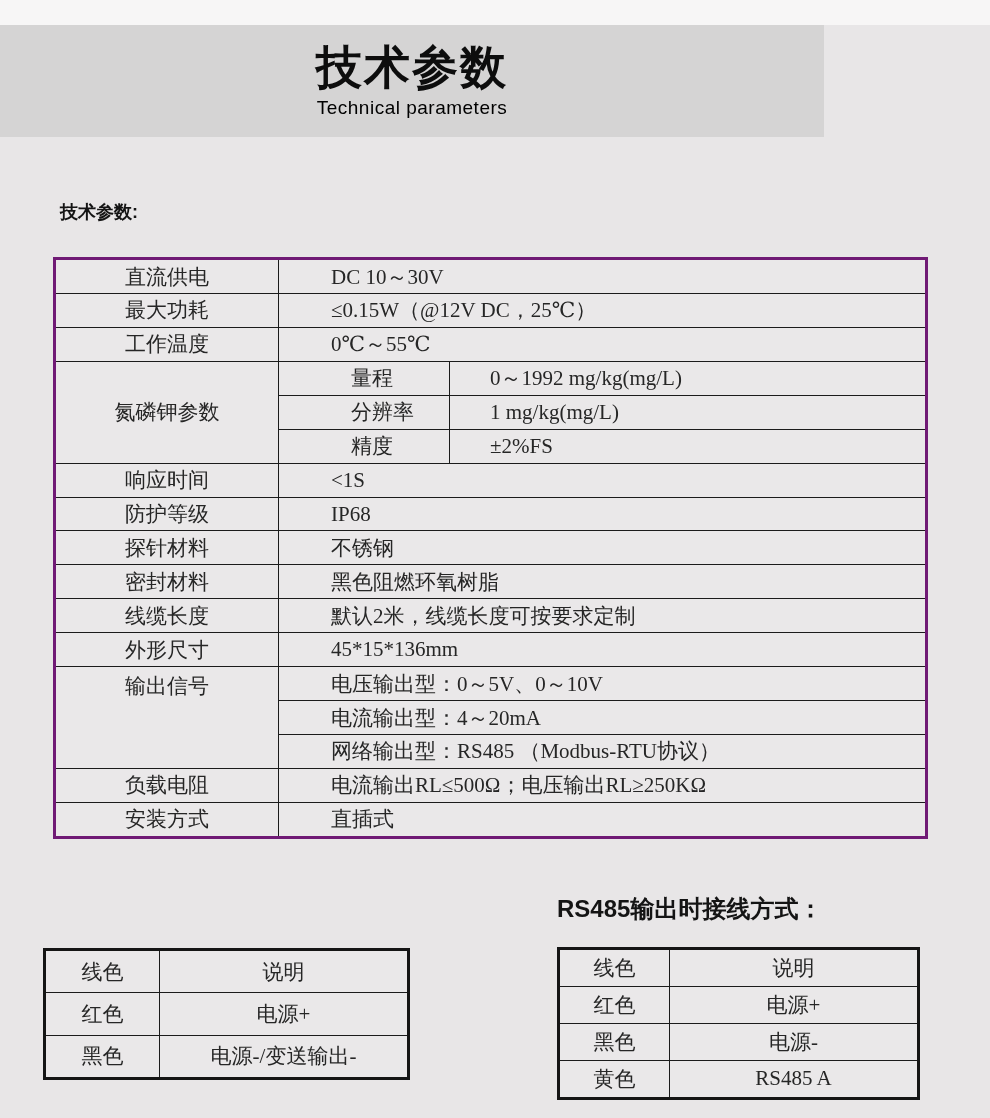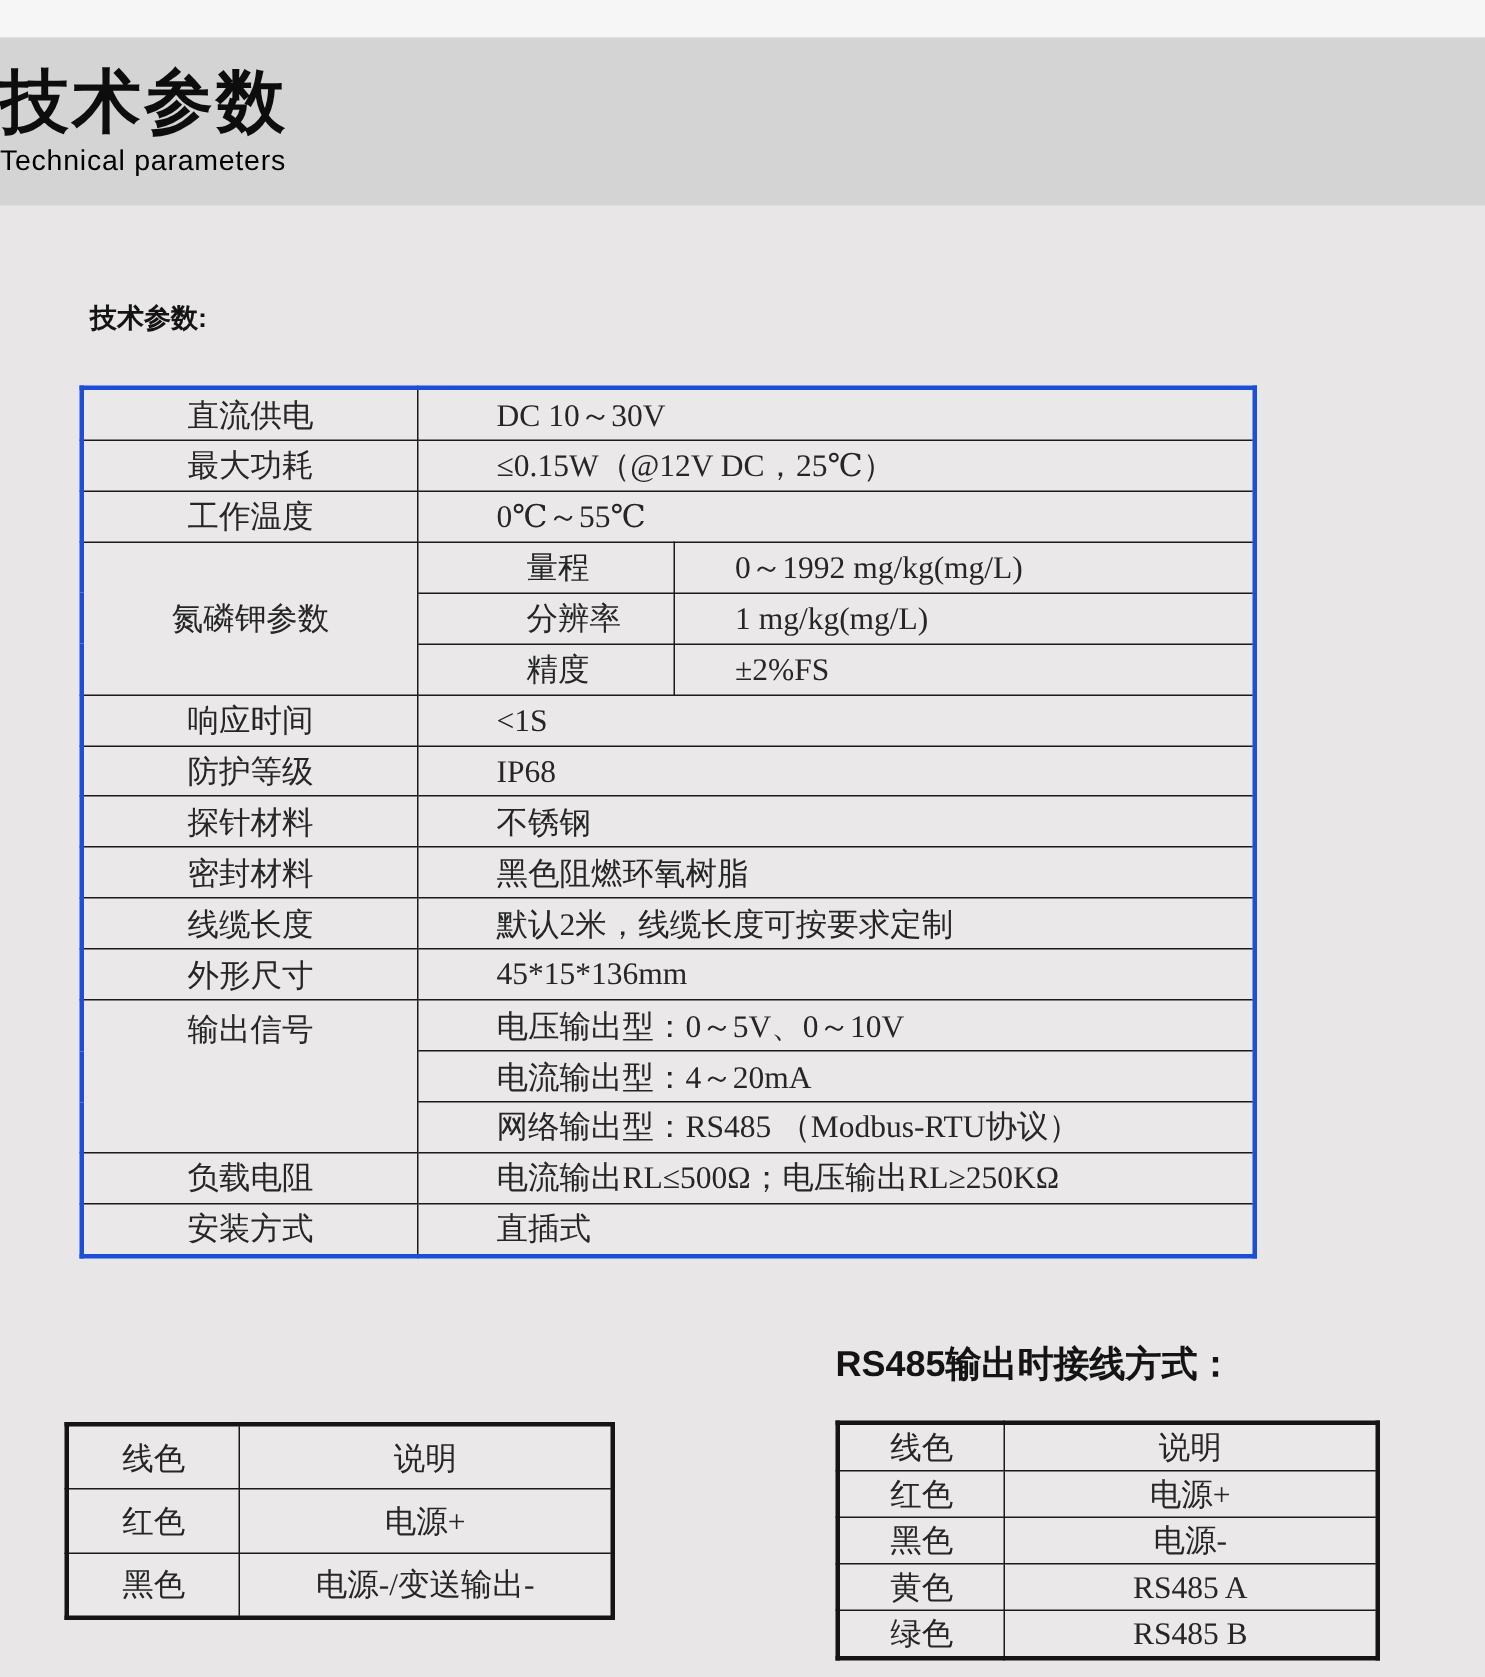--- a/index.html
+++ b/index.html
@@ -9,23 +9,23 @@
     background:#e8e6e7;
     overflow:hidden;
     font-family:"Liberation Serif","DejaVu Serif",serif;
     color:#222;
   }
   .top-strip{
     position:absolute;left:0;top:0;width:990px;height:25px;
     background:#f7f6f6;
   }
   .band{
-    position:absolute;left:0;top:25px;width:990px;height:112px;
+    position:absolute;left:0;top:25px;width:824px;height:112px;
     background:#d5d4d4;
-    display:flex;flex-direction:column;align-items:flex-start;justify-content:center;
+    display:flex;flex-direction:column;align-items:center;justify-content:center;
   }
   .band-title{
     font-family:"Liberation Sans","DejaVu Sans",sans-serif;
     font-weight:bold;font-size:46px;line-height:1.05;color:#0d0d0d;
     letter-spacing:2px;
   }
   .band-subtitle{
     font-family:"Liberation Sans","DejaVu Sans",sans-serif;
     font-size:19px;color:#000000;margin-top:5px;letter-spacing:0.5px;
   }
@@ -37,22 +37,22 @@
   table{border-collapse:collapse;table-layout:fixed;}
   td,th{
     background:#eae8e9;
     border:1.5px solid #1b1b1b;
     font-size:21px;color:#262626;
     font-weight:normal;
     overflow:hidden;white-space:nowrap;
   }
   .spec-table{
     position:absolute;left:53px;top:257px;
-    width:785px;height:582px;
-    border:3px solid #1d4ed8;
+    width:875px;height:582px;
+    border:3px solid #701a75;
   }
   .spec-table td.lbl{text-align:center;}
   .spec-table td.val{text-align:left;padding-left:52px;}
   .spec-table td.sublbl{text-align:left;padding-left:72px;}
   .spec-table td.subval{text-align:left;padding-left:40px;}
   .spec-table td.merged-top{vertical-align:top;padding-top:5px;}
   .wire-title{
     position:absolute;top:893px;
     font-family:"Liberation Sans","DejaVu Sans",sans-serif;
     font-weight:bold;font-size:24px;color:#141414;
@@ -197,20 +197,16 @@
       <td>电源+</td>
     </tr>
     <tr>
       <td>黑色</td>
       <td>电源-</td>
     </tr>
     <tr>
       <td>黄色</td>
       <td>RS485 A</td>
     </tr>
-    <tr>
-      <td>绿色</td>
-      <td>RS485 B</td>
-    </tr>
   </tbody>
     </table>
 
 </div>
 
 </body></html>

